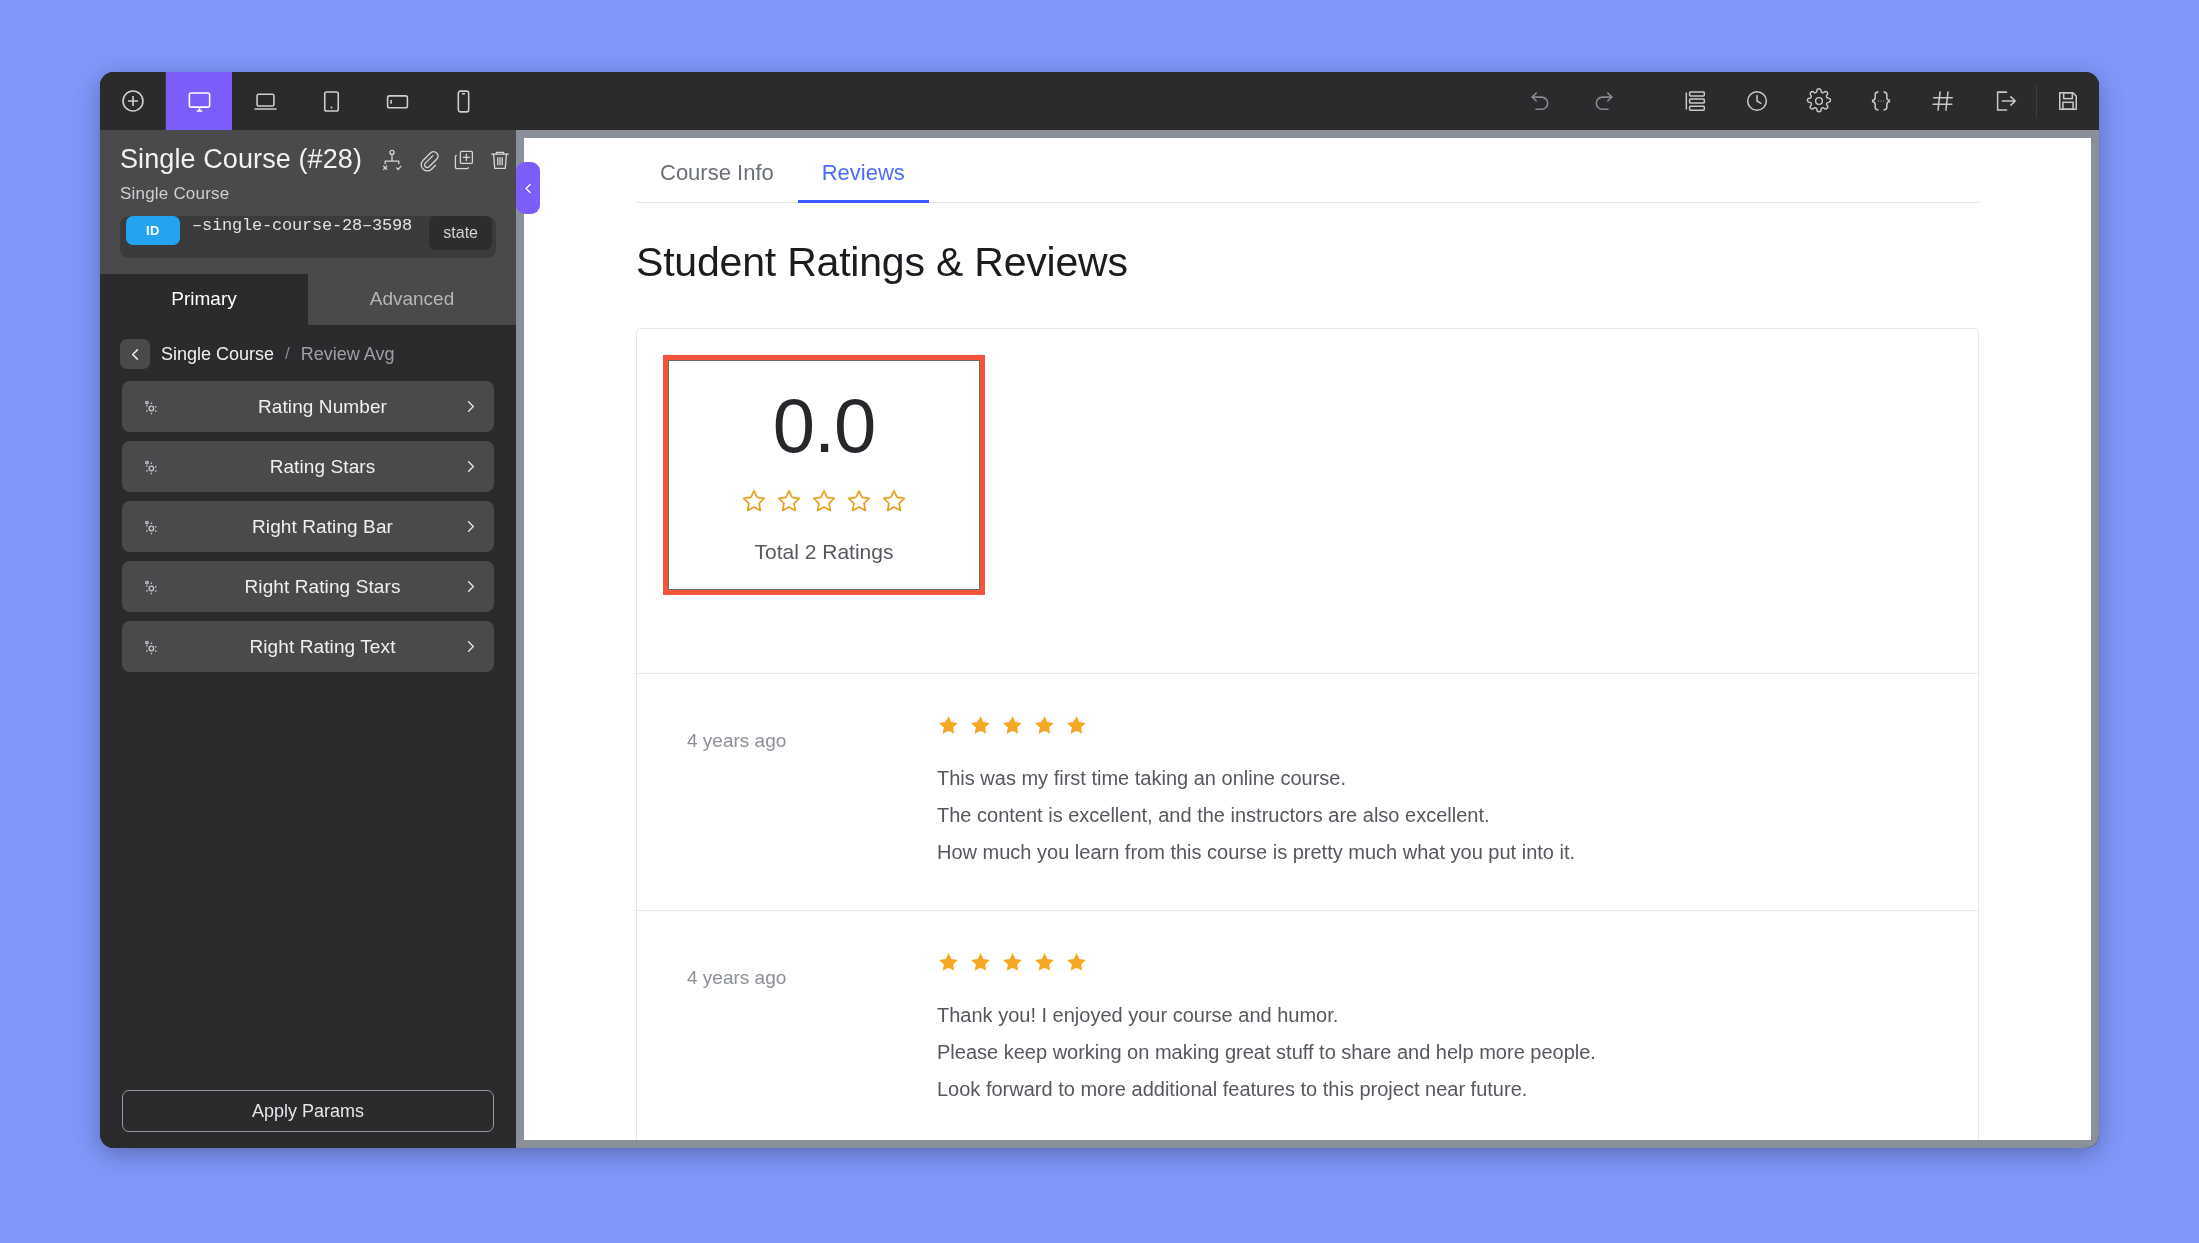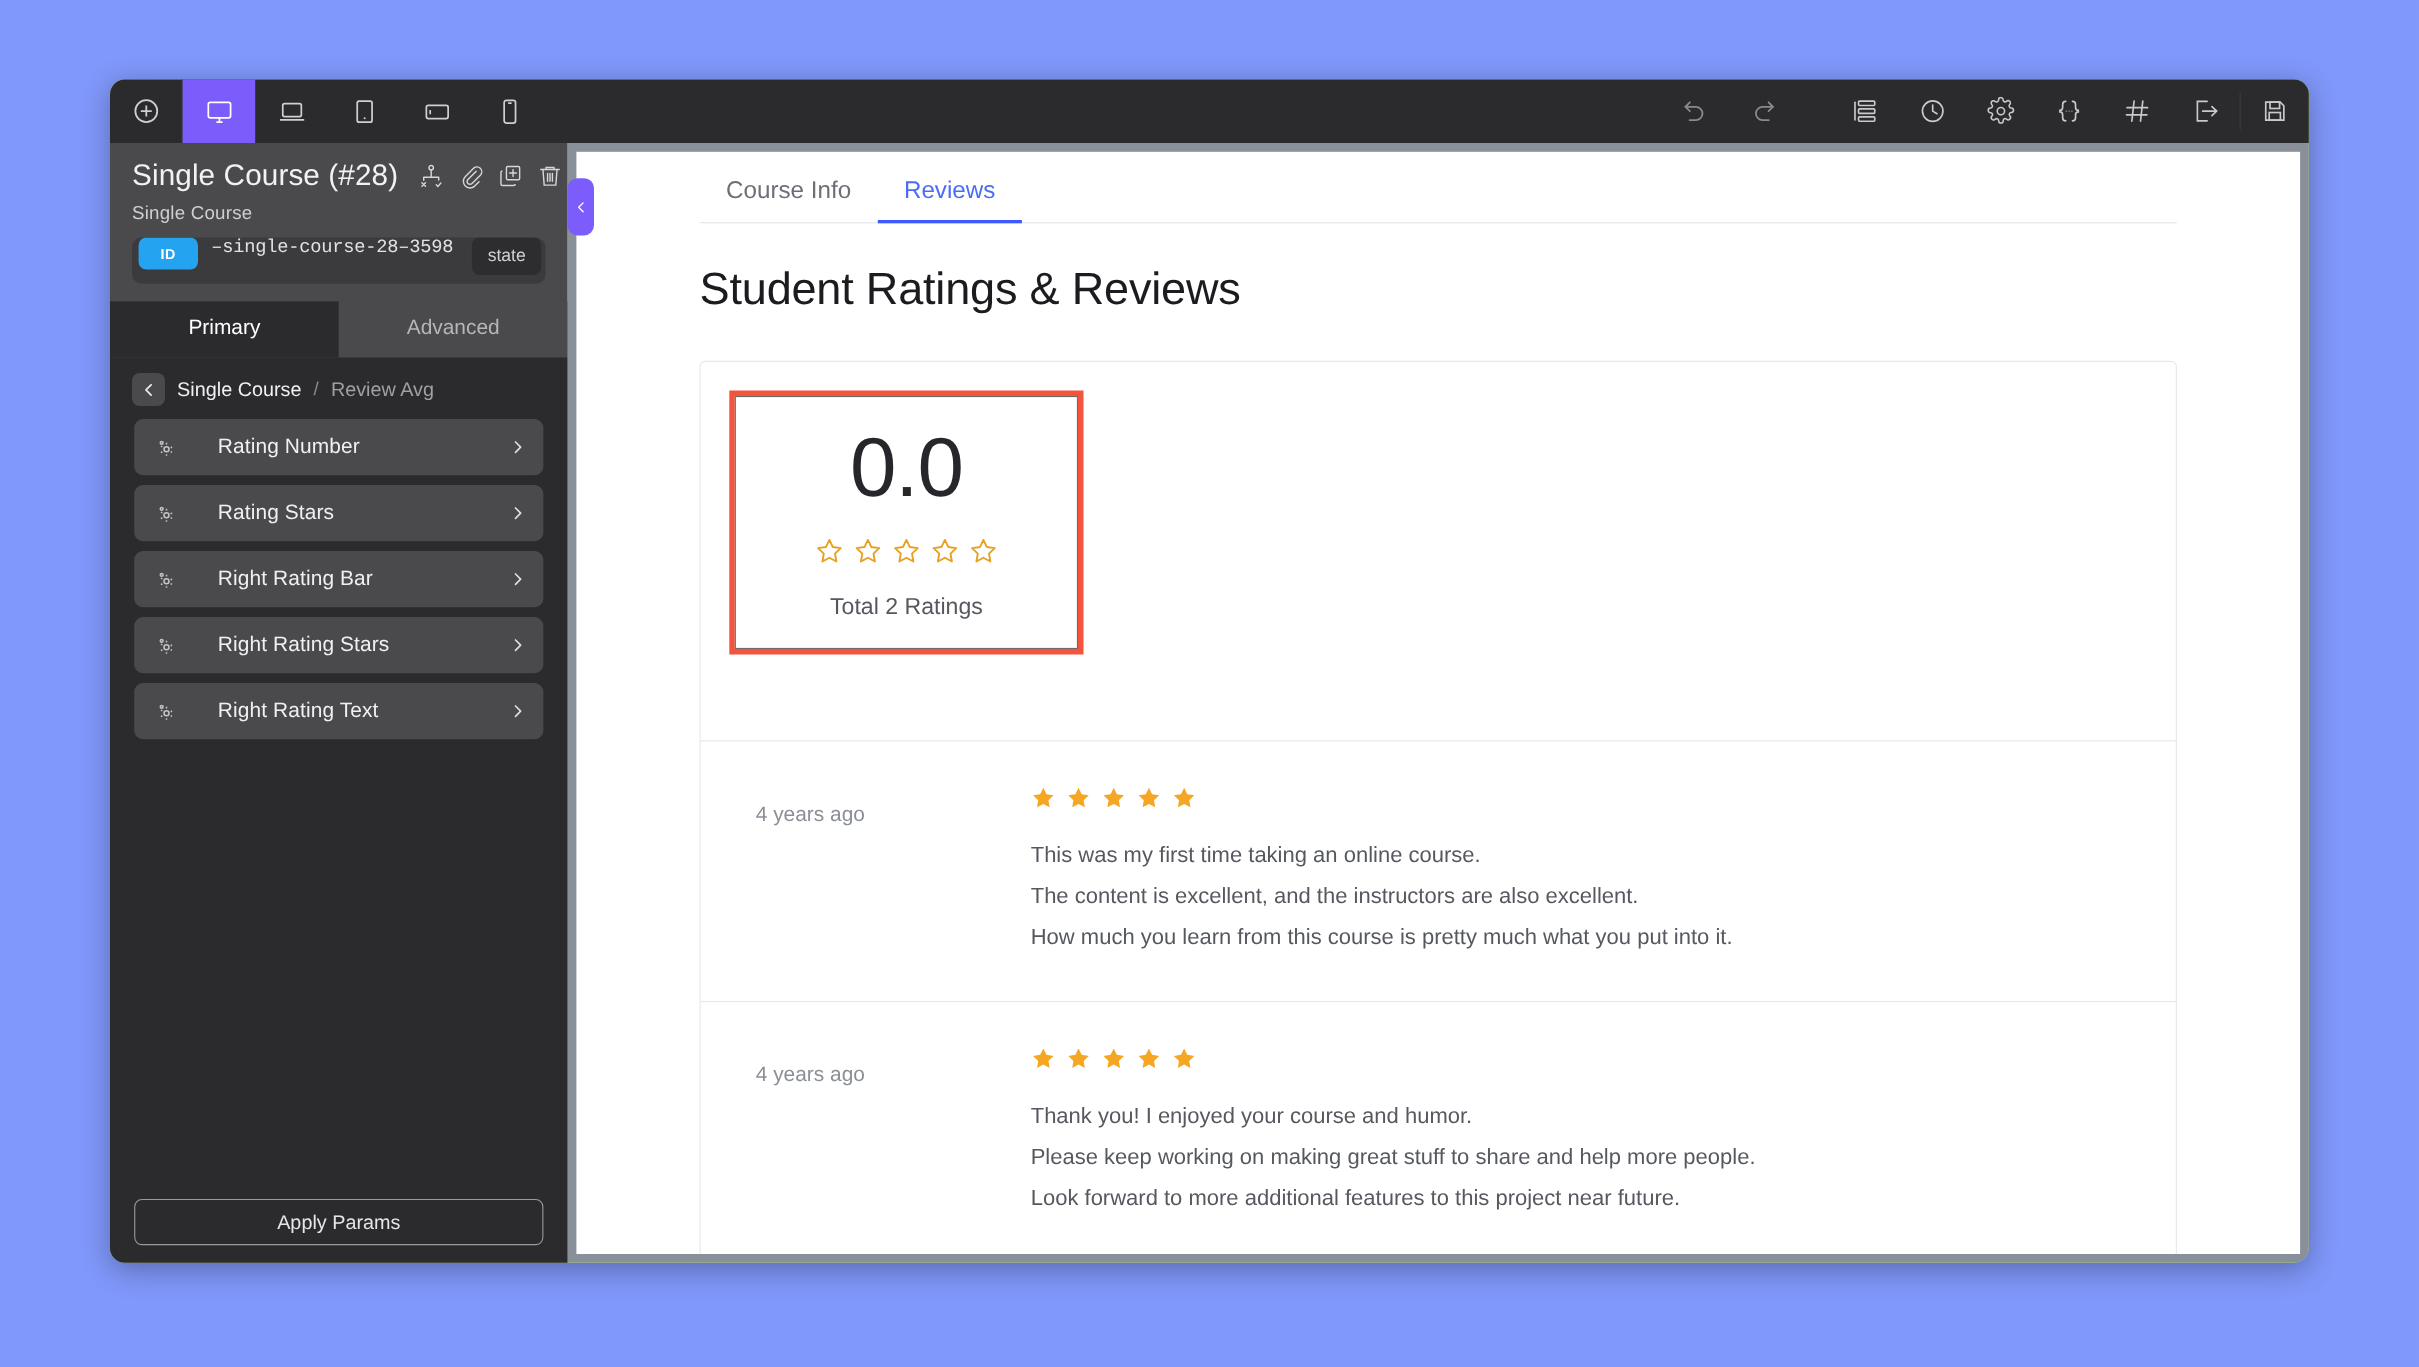--- a/index.html
+++ b/index.html
@@ -6,21 +6,21 @@
   html, body {
     width: 2199px; height: 1243px;
     background: #8098fb;
     font-family: "Liberation Sans", sans-serif;
     overflow: hidden;
   }
   .app-window {
     position: absolute;
     left: 100px; top: 72px;
     width: 1999px; height: 1076px;
-    background: #bef264;
+    background: #000000;
     border-radius: 14px;
     box-shadow: 0 6px 26px rgba(0,0,0,.30);
     overflow: hidden;
     display: flex; flex-direction: column;
   }
 
   
   .topbar {
     height: 58px; flex: 0 0 58px;
     background: #2b2b2d;
@@ -125,22 +125,23 @@
   .prop-list { padding: 0 22px; display: flex; flex-direction: column; gap: 9px; }
   .prop-item {
     height: 51px;
     background: #4a4a4c;
     border-radius: 8px;
     display: flex; align-items: center;
     padding: 0 16px 0 18px;
   }
   .prop-gear { width: 30px; color: #c4c4c8; display: flex; align-items: center; }
   .prop-label {
-    flex: 1; font-size: 19px; color: #f0f0f2; margin-left: 28px;
+    flex: 1; font-size: 19px; color: #f0f0f2; margin-left: 12px;
     letter-spacing: .1px;
+    text-align: center;
   }
   .prop-chev { color: #e0e0e3; display: flex; align-items: center; }
 
   .sb-foot { padding: 14px 22px 16px; }
   .apply-btn {
     width: 100%; height: 42px;
     background: transparent;
     border: 1px solid #9a9a9e;
     border-radius: 7px;
     color: #e6e6e9; font-size: 18px;

